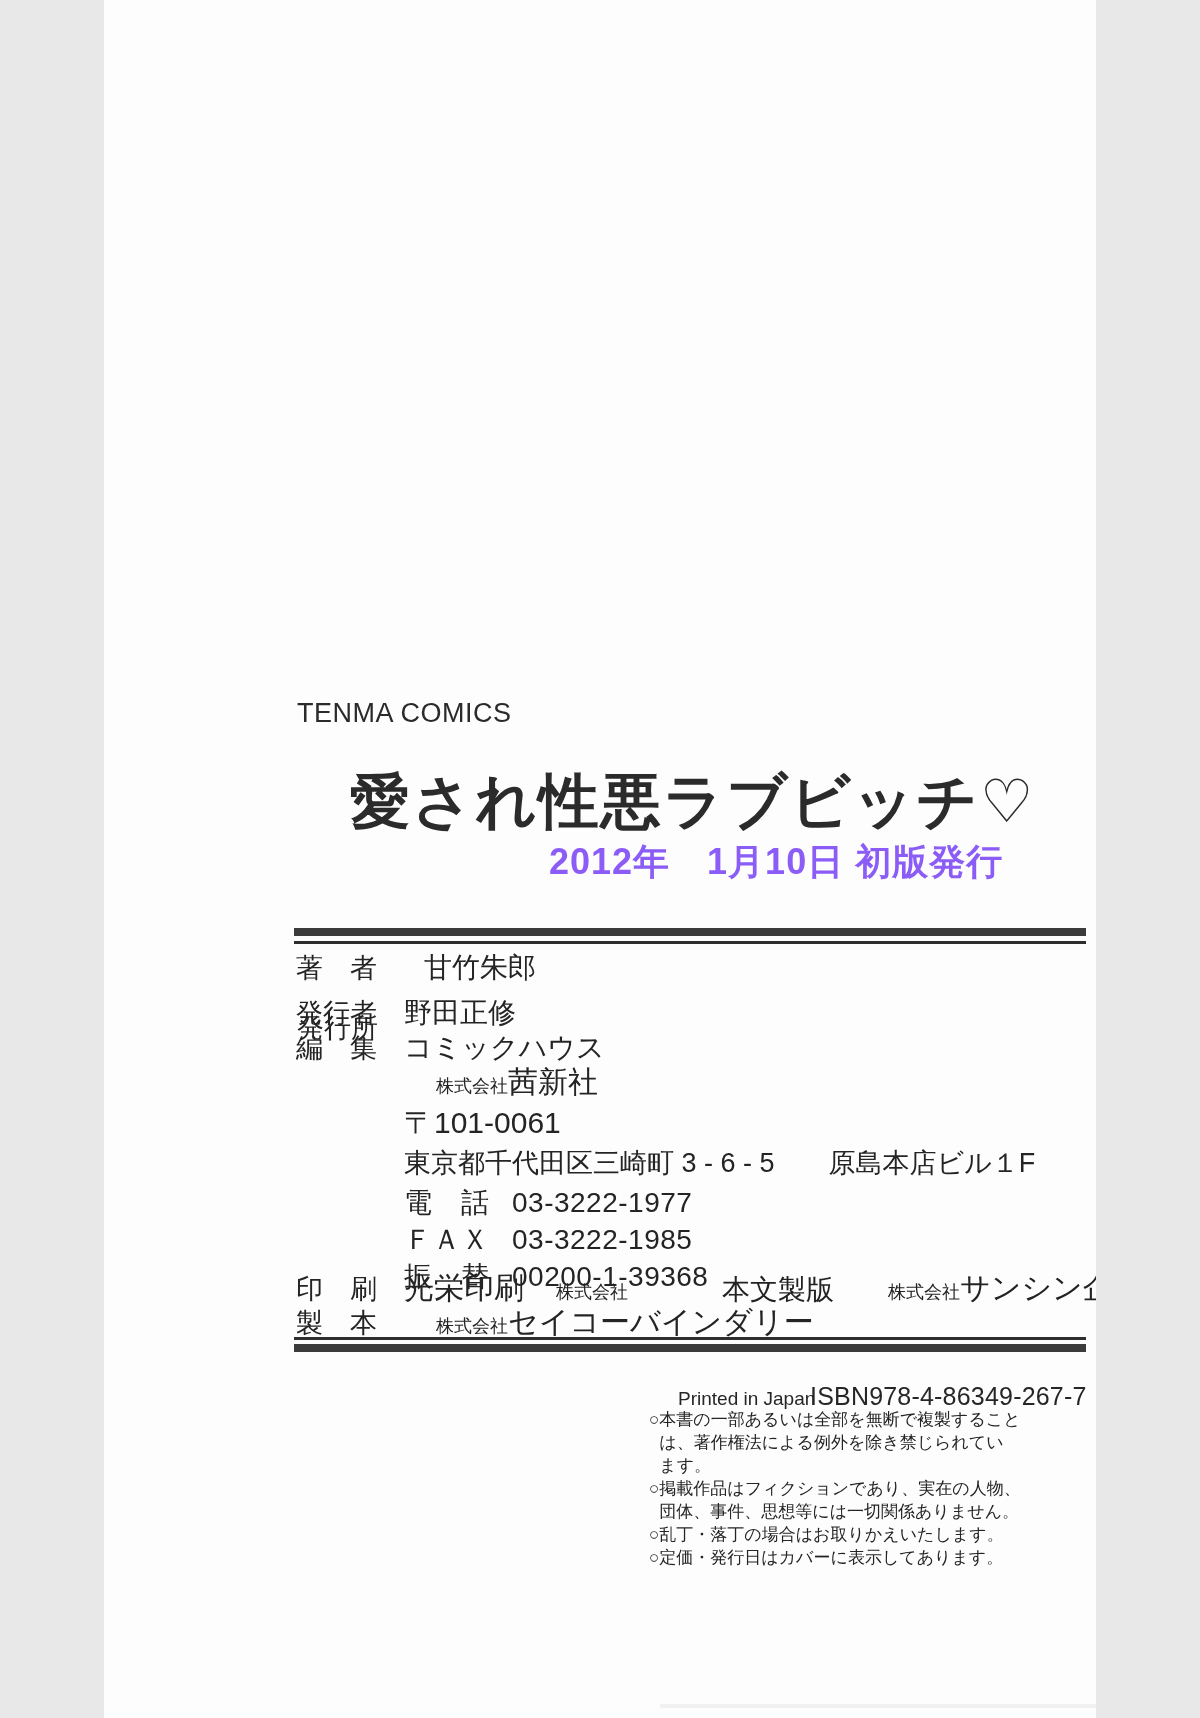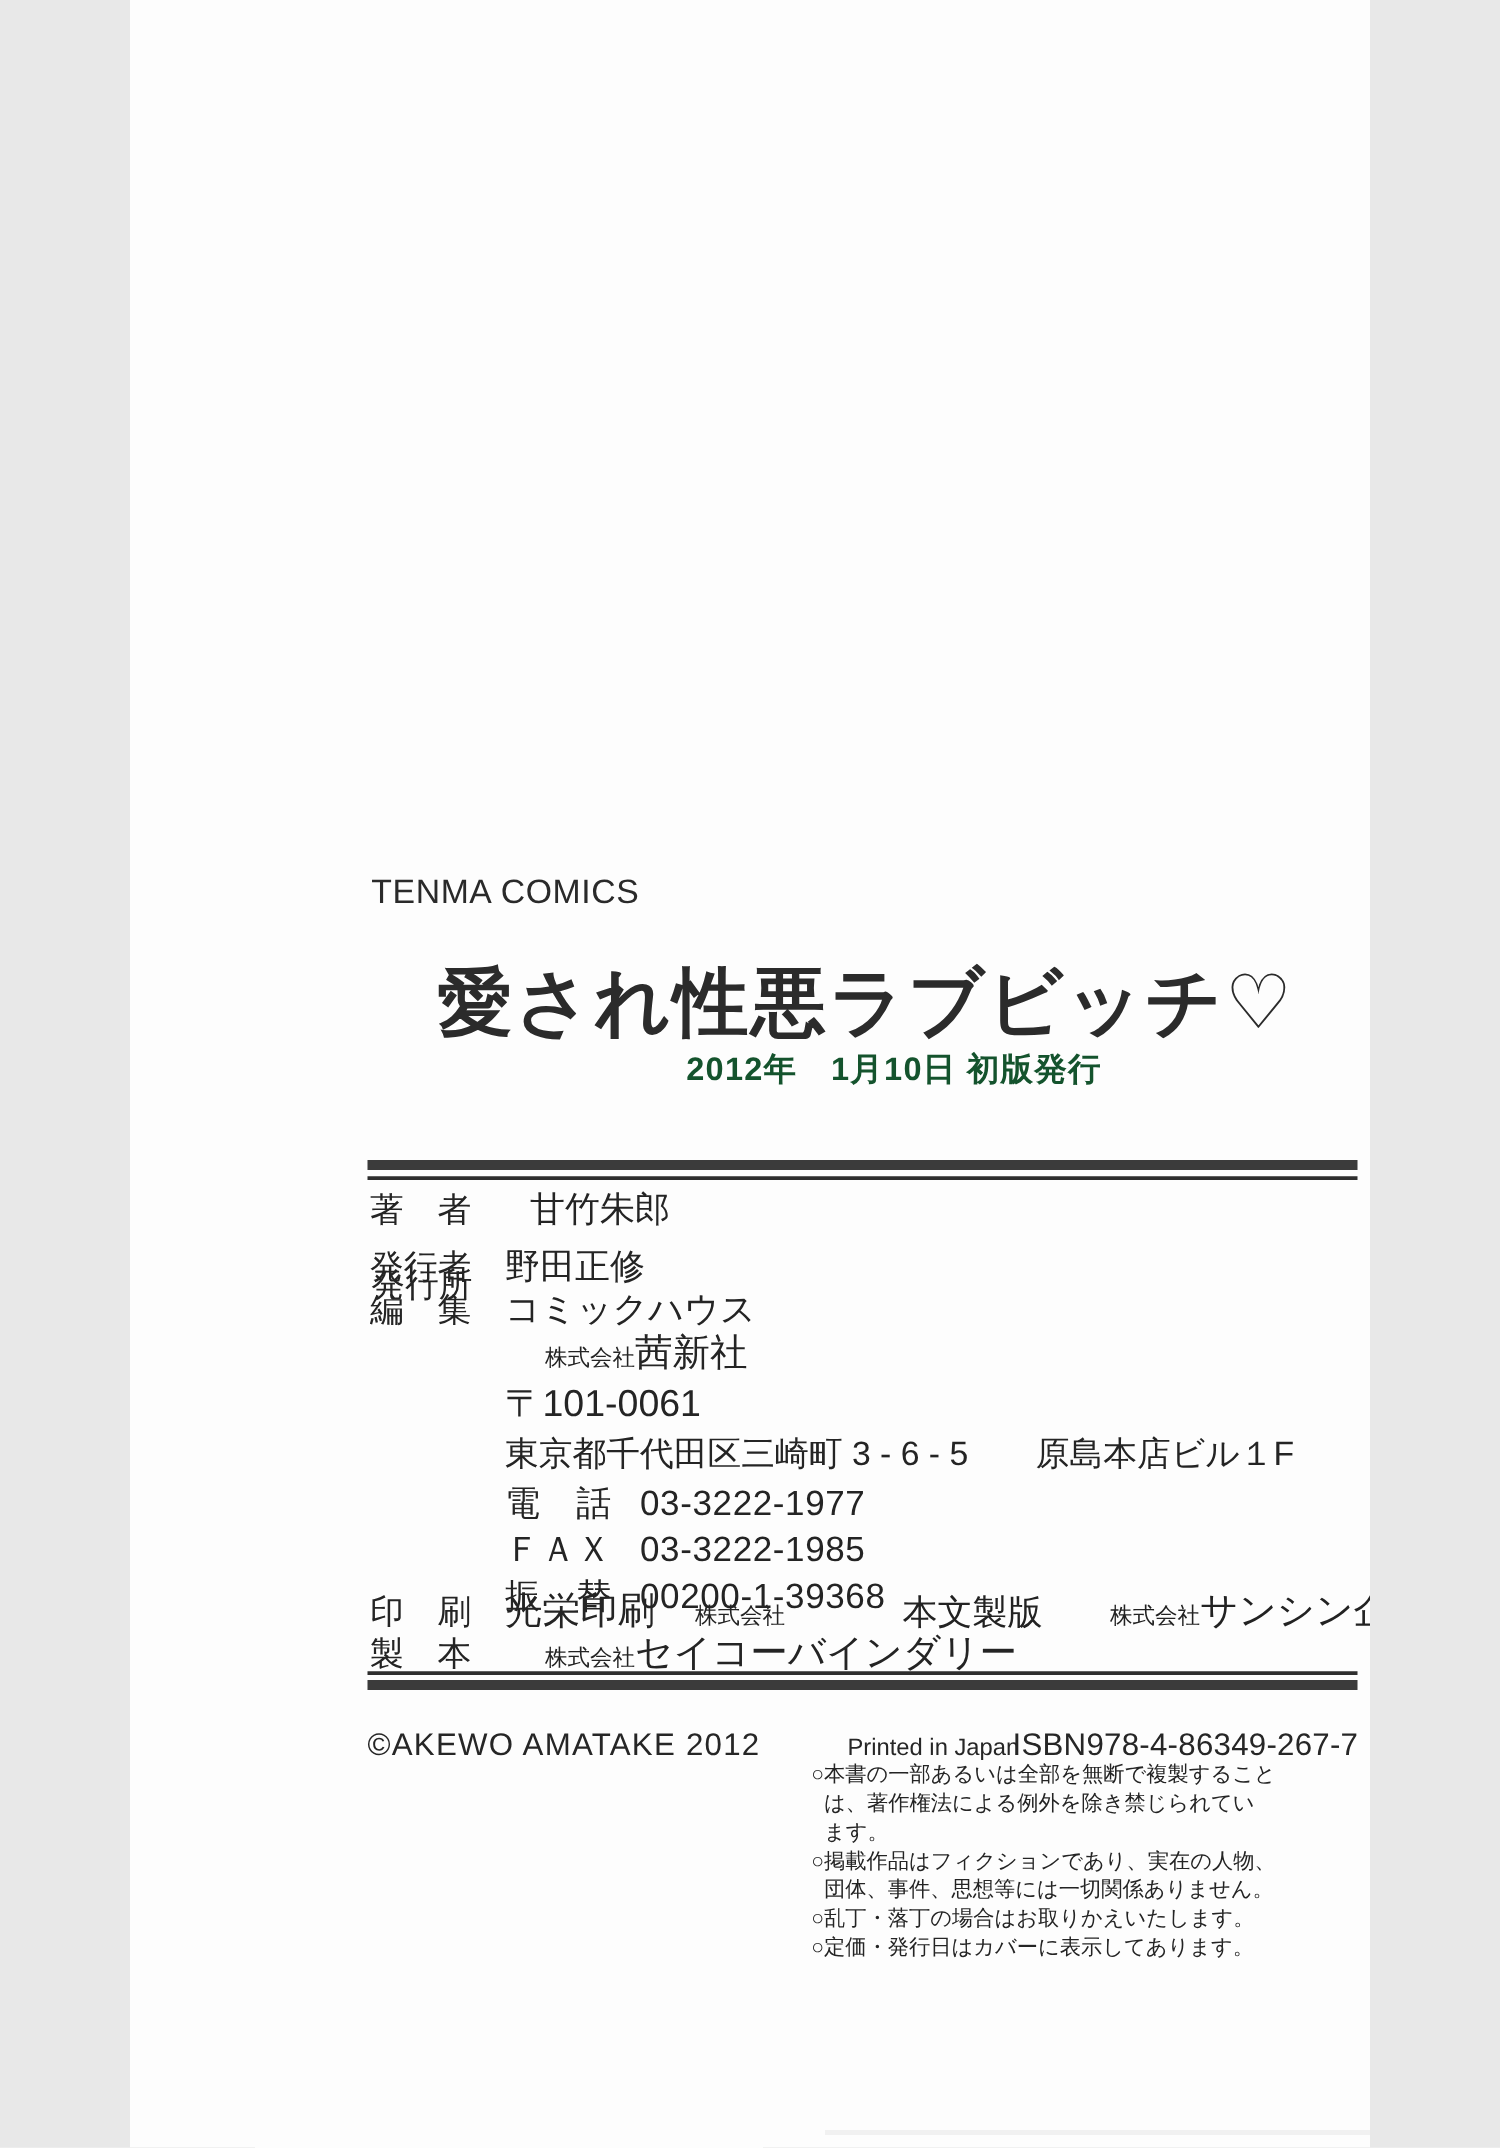--- a/index.html
+++ b/index.html
@@ -22,22 +22,22 @@
     white-space: nowrap;
   }
   .title {
     left: 246px; top: 762px;
     font-size: 60px; font-weight: 900;
     letter-spacing: 2px; color: #2b2b2b;
     white-space: nowrap;
   }
   .edition {
     left: 445px; top: 838px;
-    font-size: 26px; font-weight: 600;
-    letter-spacing: 1px; color: #14532d;
+    font-size: 36px; font-weight: 600;
+    letter-spacing: 1px; color: #8b5cf6;
     white-space: nowrap;
   }
 
   .rule { left: 190px; width: 792px; background: #333; }
   .rule-thick { height: 8px; background: #3b3b3b; }
   .rule-thin  { height: 3px; background: #2e2e2e; }
 
   .row-label {
     left: 192px; width: 82px;
     font-size: 27px; font-weight: 500; color: #242424;
@@ -135,21 +135,20 @@
   </div>
 
   <div class="abs row-label" style="top:1305px;">製　本</div>
   <div class="abs row-value" style="top:1302px;">
     <span class="corp-small">株式会社</span><span class="corp-big">セイコーバインダリー</span>
   </div>
 
   <div class="abs rule rule-thin" style="top:1337px;"></div>
   <div class="abs rule rule-thick" style="top:1344px;"></div>
 
-  <div class="abs copyright">©AKEWO AMATAKE 2012</div>
   <div class="abs printed-in">Printed in Japan</div>
   <div class="abs isbn">ISBN978-4-86349-267-7</div>
 
   <div class="abs notes">
     <div class="note">
       <span class="marker">○</span>
       <span class="note-text">本書の一部あるいは全部を無断で複製することは、著作権法による例外を除き禁じられています。</span>
     </div>
     <div class="note">
       <span class="marker">○</span>

